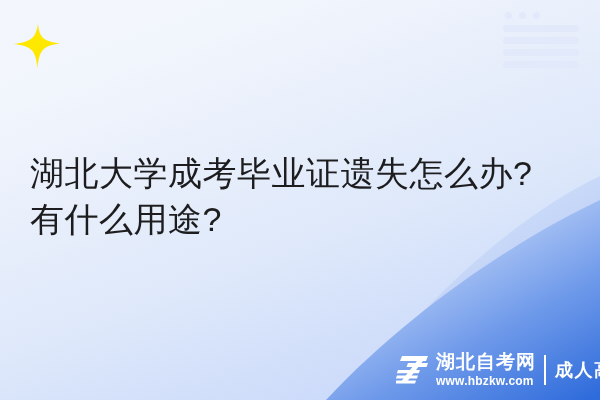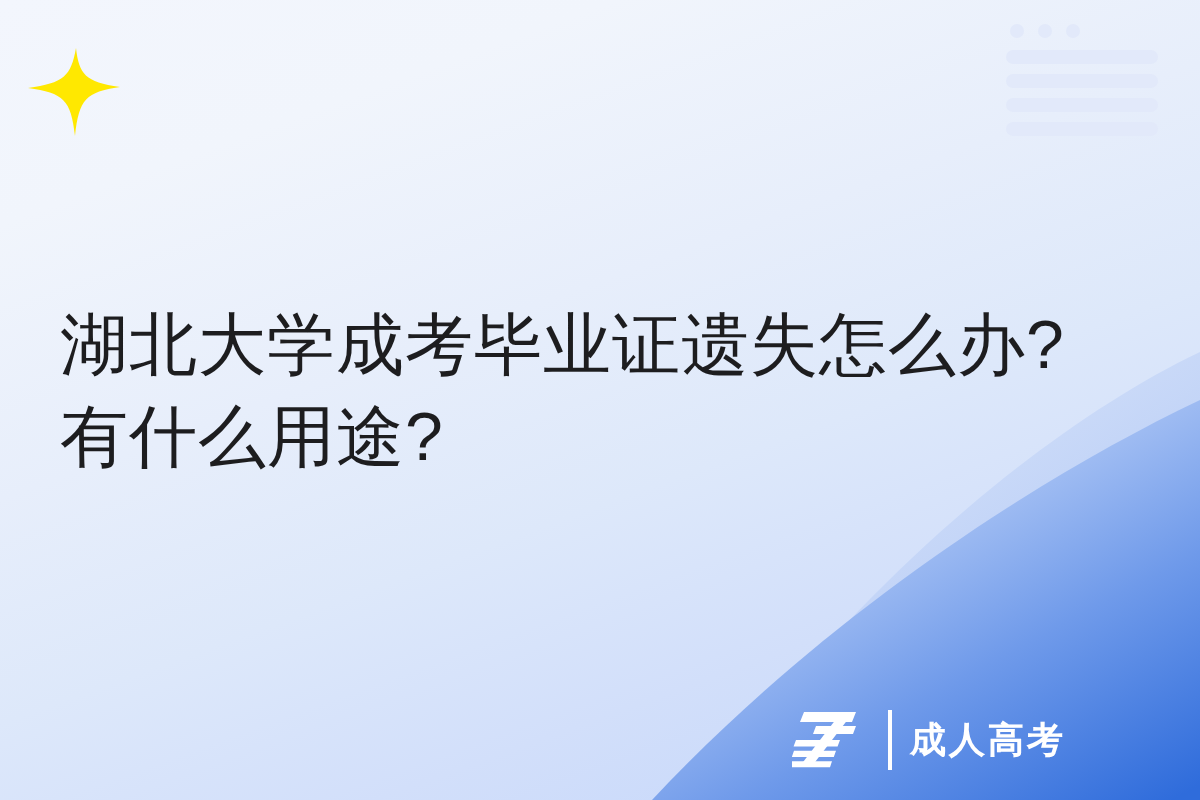--- a/index.html
+++ b/index.html
@@ -193,17 +193,21 @@
     <svg class="logo-mark" viewBox="0 0 34 32">
       <g fill="#ffffff">
         <path d="M6 2 L32 2 L30 7 L4 7 Z"></path>
         <path d="M12 9 L32 9 L30.5 13 L10.5 13 Z"></path>
         <path d="M24 3 L30 3 L10 29 L4 29 Z"></path>
         <path d="M2 16 L24 16 L22.8 19.3 L0.8 19.3 Z"></path>
         <path d="M1 21.4 L22 21.4 L20.9 24.5 L-0.1 24.5 Z"></path>
         <path d="M0 26.6 L20 26.6 L19 29.6 L-1 29.6 Z"></path>
       </g>
     </svg>
+    <div class="logo-words">
+      <div class="logo-cn">湖北自考网</div>
+      <div class="logo-url">www.hbzkw.com</div>
+    </div>
     <div class="logo-divider"></div>
     <div class="logo-tag">成人高考</div>
   </div>
 
 </div>
 
 </body></html>

